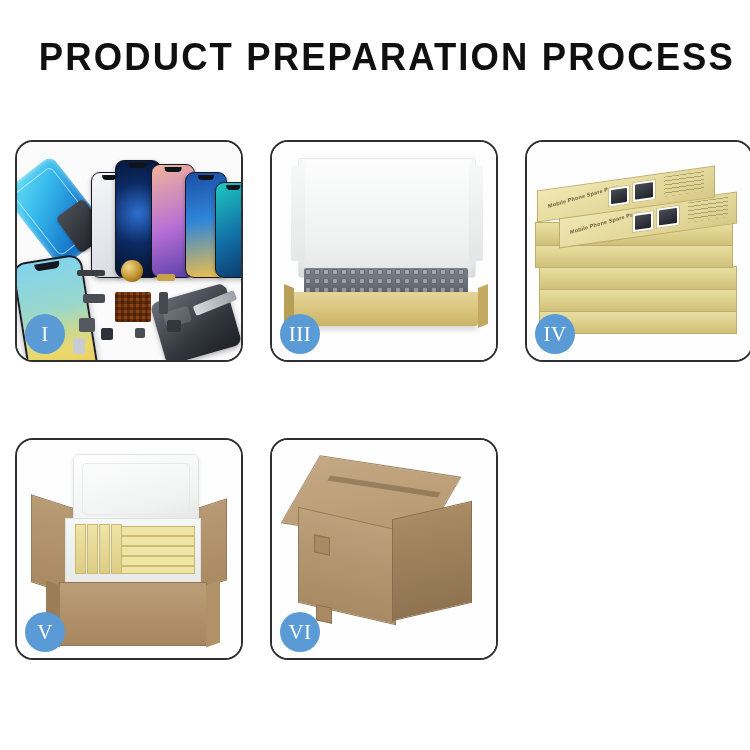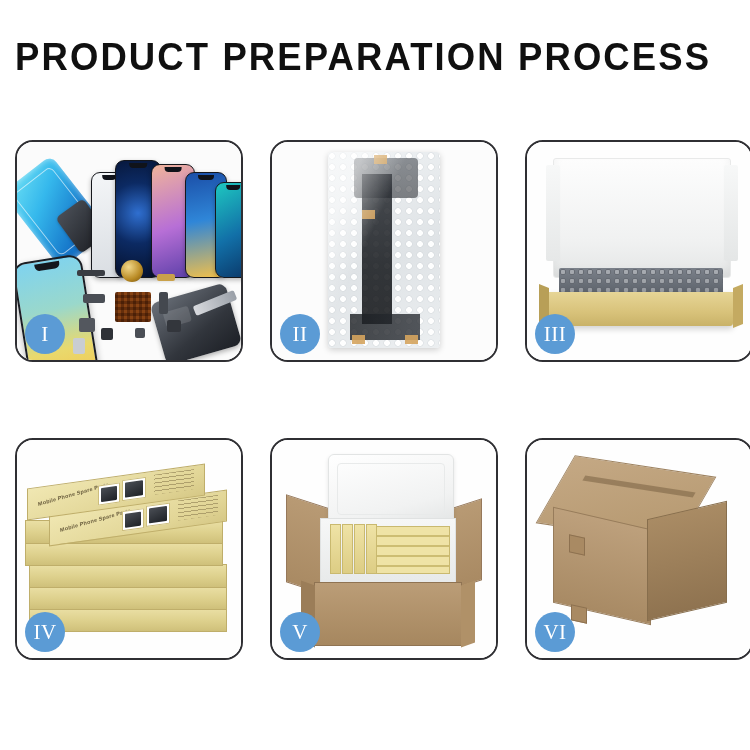--- a/index.html
+++ b/index.html
@@ -19,21 +19,21 @@
     height: 750px;
     background: #ffffff;
   }
 
   
   .header {
     position: absolute;
     top: 38px;
     left: 0;
     width: 750px;
-    text-align: left;
+    text-align: right;
   }
   .title {
     font-family: "Liberation Sans Narrow", "Liberation Sans", sans-serif;
     font-size: 38px;
     font-weight: 700;
     letter-spacing: 2.2px;
     color: #101010;
     line-height: 1.05;
     transform: scaleX(0.96);
     white-space: nowrap;
@@ -416,36 +416,20 @@
         <div class="part s5"></div>
         <div class="part s6"></div>
         <div class="part s7"></div>
         <div class="part s8"></div>
         <div class="part s9"></div>
         <div class="tweezer"></div>
       </div>
       <div class="badge">I</div>
     </div>
 
-    <div class="panel">
-      <div class="scene">
-        <div class="p2-bg"></div>
-        <div class="pouch">
-          <div class="inner-wide"></div>
-          <div class="inner-lcd"></div>
-          <div class="flexbar"></div>
-          <div class="tape t1"></div>
-          <div class="tape t2"></div>
-          <div class="tape t3"></div>
-          <div class="tape t4"></div>
-          <div class="pouch-sheen"></div>
-        </div>
-      </div>
-      <div class="badge">II</div>
-    </div>
 
     <div class="panel">
       <div class="scene">
         <div class="p3-bg"></div>
         <div class="foam-lid"></div>
         <div class="bubble-fill"></div>
         <div class="kraft-tray"></div>
       </div>
       <div class="badge">III</div>
     </div>

